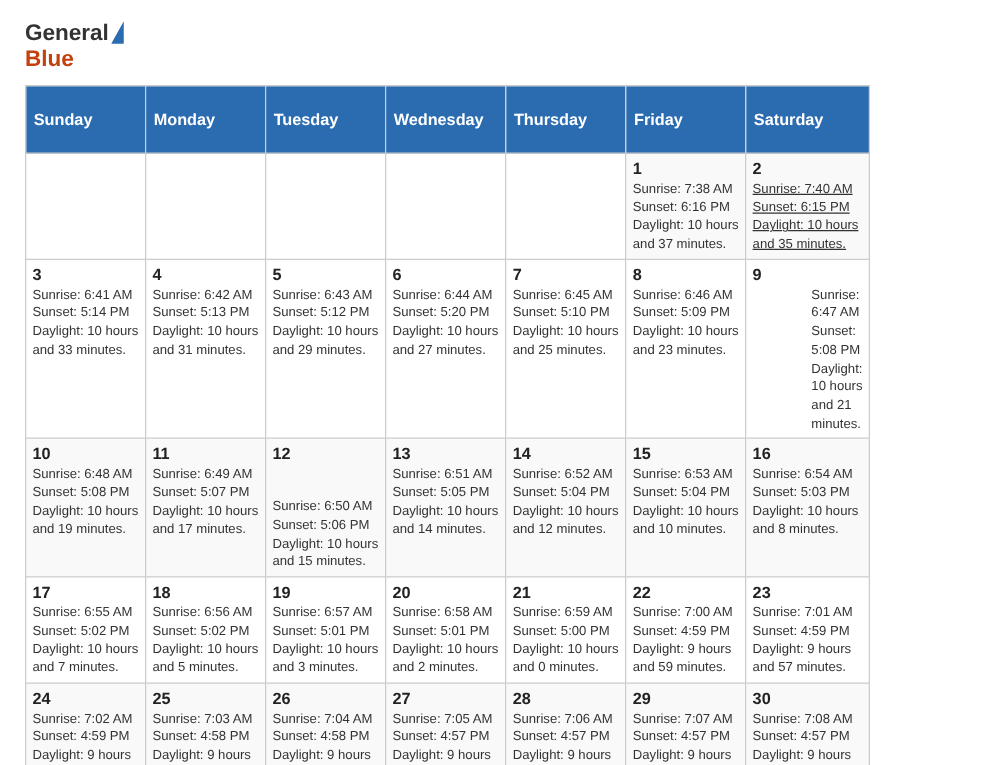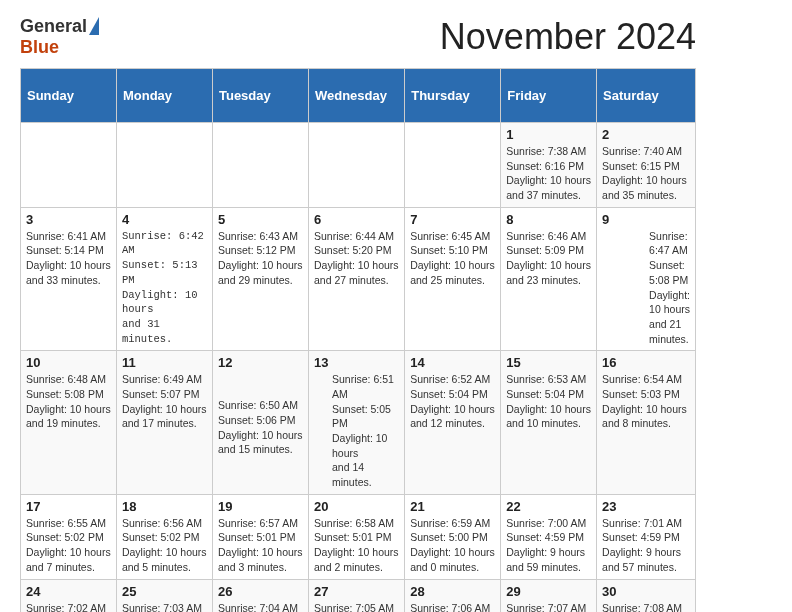--- a/index.html
+++ b/index.html
@@ -108,21 +108,20 @@
 <div class="page">
   <div class="header">
     <div class="logo">
       <div class="logo-text">
         <span class="logo-general">General</span>
         <div class="logo-triangle"></div>
       </div>
       <span class="logo-blue">Blue</span>
     </div>
     <div class="title-block">
-      <div class="month-title">November 2024</div>
     </div>
   </div>
 
   <table class="calendar">
     <thead>
       <tr>
       <th>Sunday</th>
           <th>Monday</th>
           <th>Tuesday</th>
           <th>Wednesday</th>
@@ -140,37 +139,37 @@
           <td class="empty-cell"></td>
           <td>
             <span class="day-number">1</span>
             <div class="day-info" style="white-space: pre-line;">Sunrise: 7:38 AM
 Sunset: 6:16 PM
 Daylight: 10 hours
 and 37 minutes.</div>
           </td>
           <td>
             <span class="day-number">2</span>
-            <div class="day-info" style="white-space: pre-line;">Sunrise: 7:40 AM
+            <div class="day-info" style="white-space: pre-line; text-decoration: underline;">Sunrise: 7:40 AM
 Sunset: 6:15 PM
 Daylight: 10 hours
 and 35 minutes.</div>
           </td>
         </tr>
         <tr>
           <td>
             <span class="day-number">3</span>
             <div class="day-info" style="white-space: pre-line;">Sunrise: 6:41 AM
 Sunset: 5:14 PM
 Daylight: 10 hours
 and 33 minutes.</div>
           </td>
           <td>
             <span class="day-number">4</span>
-            <div class="day-info" style="white-space: pre-line; font-family: Liberation Mono, monospace;">Sunrise: 6:42 AM
+            <div class="day-info" style="white-space: pre-line;">Sunrise: 6:42 AM
 Sunset: 5:13 PM
 Daylight: 10 hours
 and 31 minutes.</div>
           </td>
           <td>
             <span class="day-number">5</span>
             <div class="day-info" style="white-space: pre-line;">Sunrise: 6:43 AM
 Sunset: 5:12 PM
 Daylight: 10 hours
 and 29 minutes.</div>
@@ -221,21 +220,21 @@
           </td>
           <td>
             <span class="day-number">12</span>
             <div class="day-info" style="white-space: pre-line; margin-top: 28px;">Sunrise: 6:50 AM
 Sunset: 5:06 PM
 Daylight: 10 hours
 and 15 minutes.</div>
           </td>
           <td>
             <span class="day-number">13</span>
-            <div class="day-info" style="white-space: pre-line; margin-left: 18px;">Sunrise: 6:51 AM
+            <div class="day-info" style="white-space: pre-line;">Sunrise: 6:51 AM
 Sunset: 5:05 PM
 Daylight: 10 hours
 and 14 minutes.</div>
           </td>
           <td>
             <span class="day-number">14</span>
             <div class="day-info" style="white-space: pre-line;">Sunrise: 6:52 AM
 Sunset: 5:04 PM
 Daylight: 10 hours
 and 12 minutes.</div>

